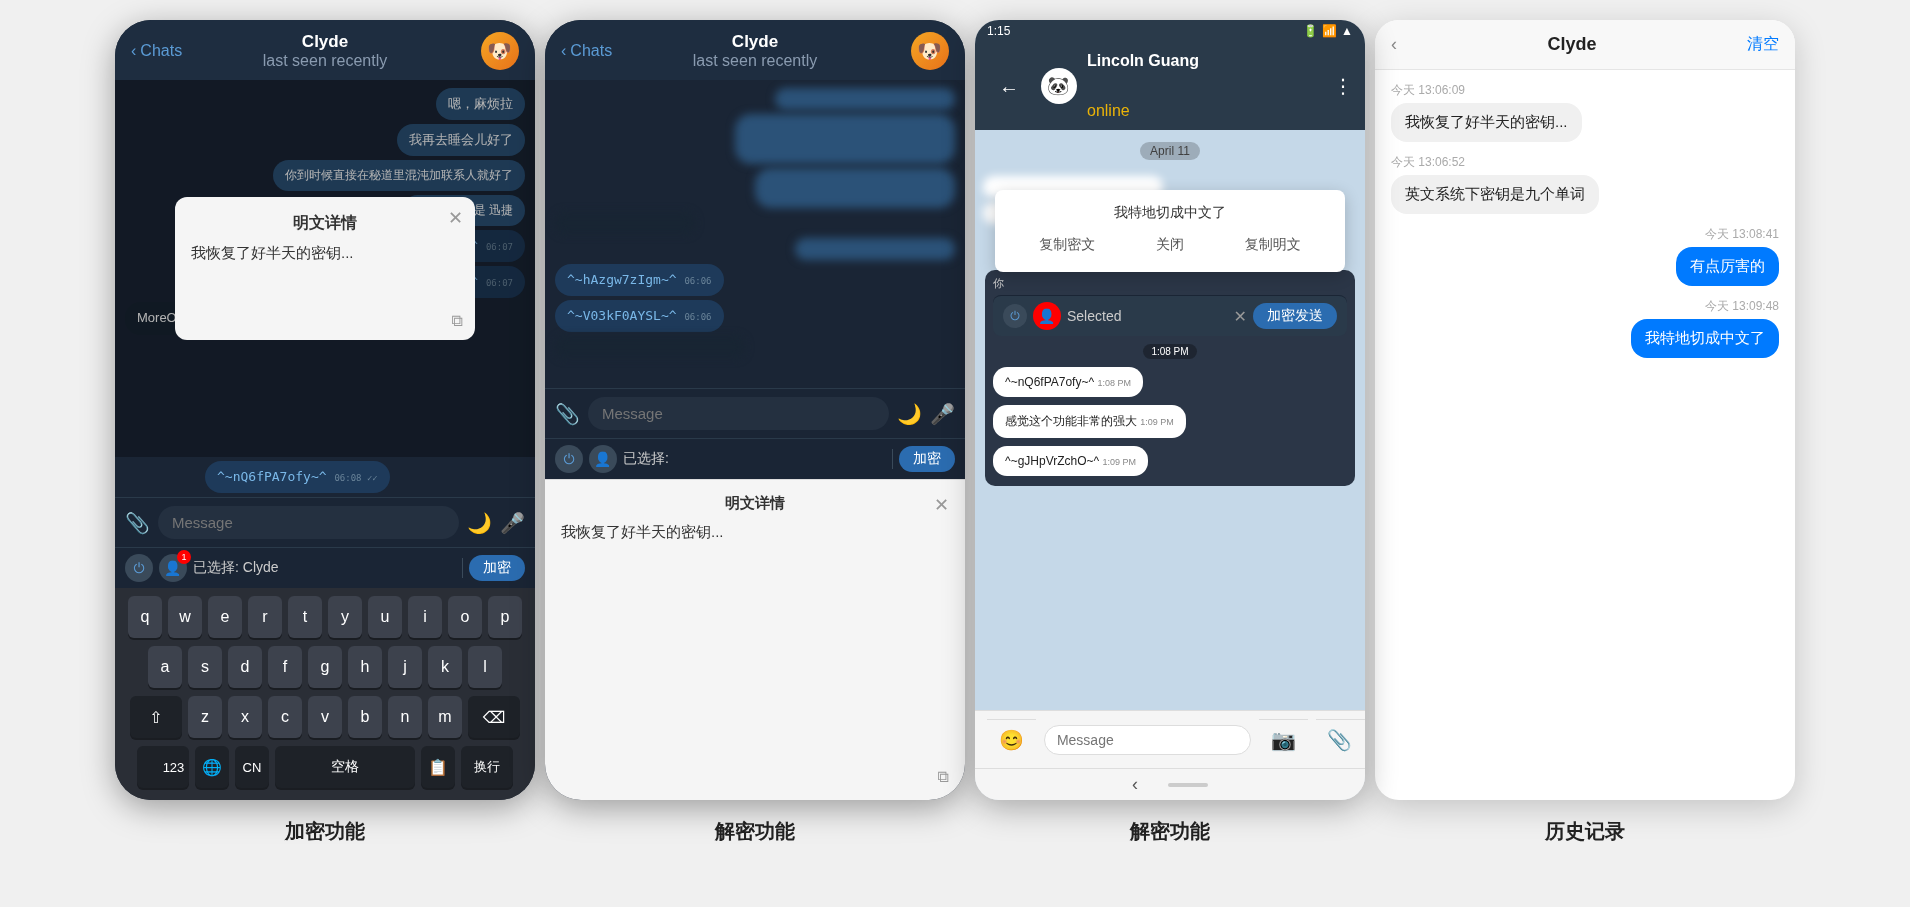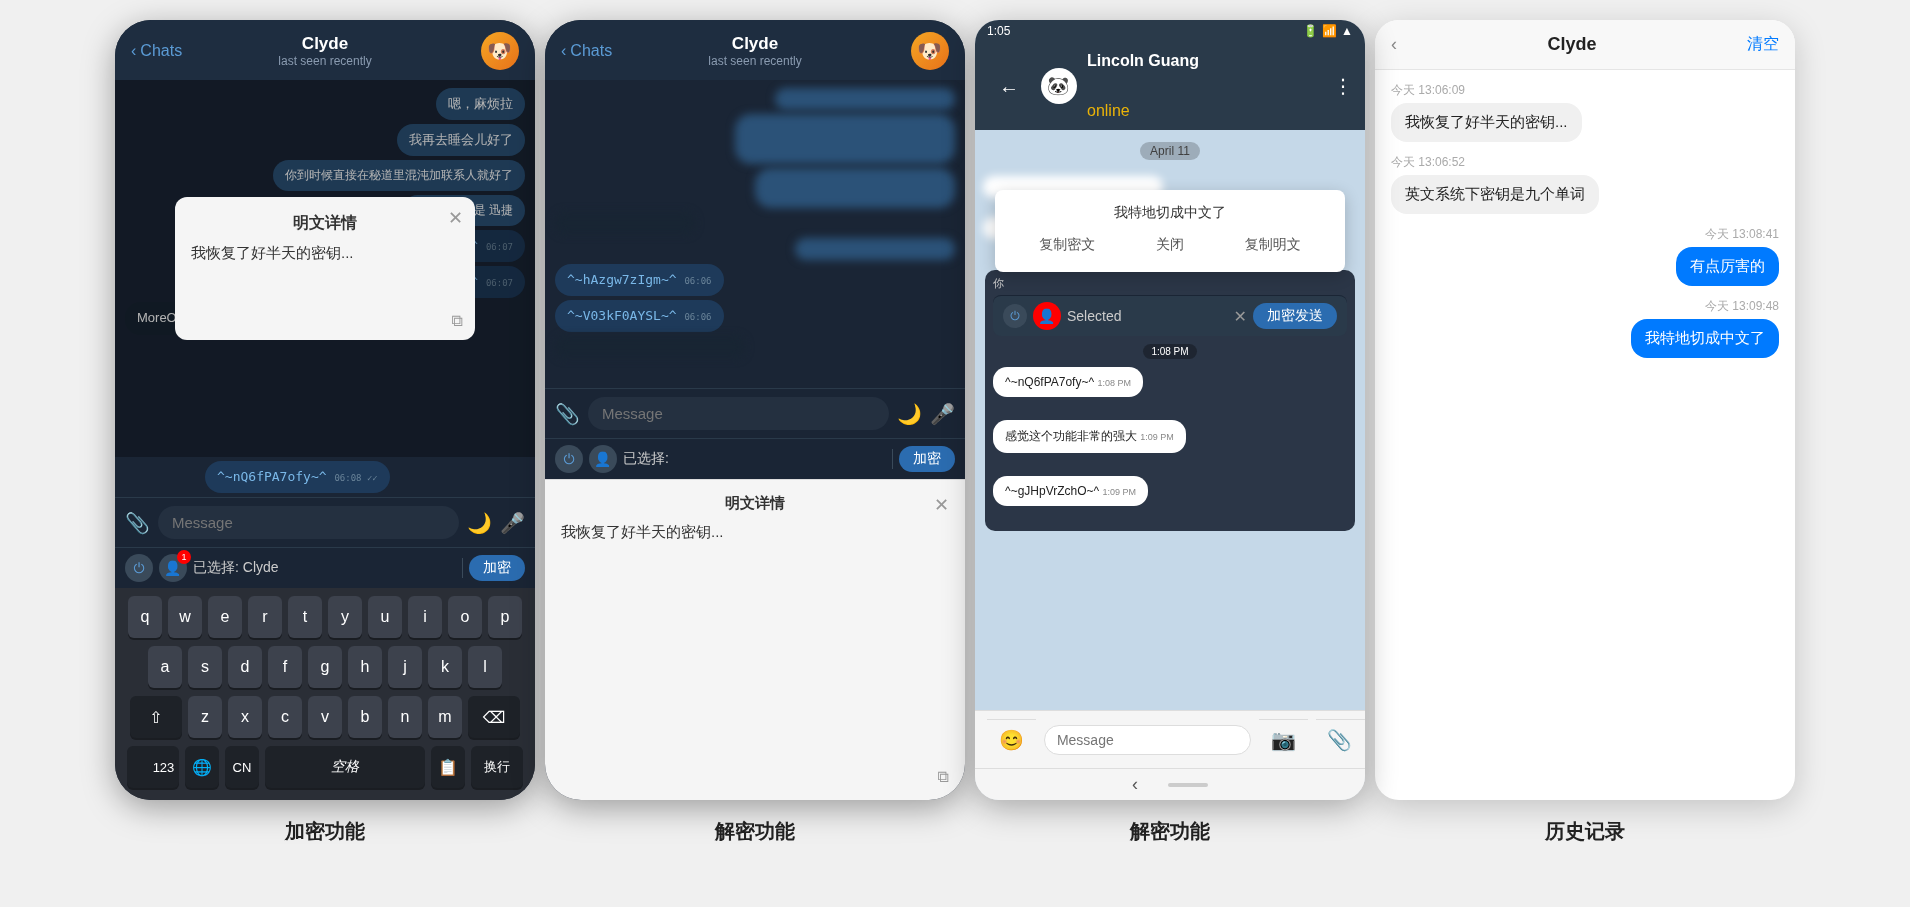--- a/index.html
+++ b/index.html
@@ -67,21 +67,21 @@
       left: 50%;
       transform: translateX(-50%);
     }
     .phone-header .center-info .name {
       color: #fff;
       font-size: 17px;
       font-weight: 600;
     }
     .phone-header .center-info .status {
       color: #8a9bb0;
-      font-size: 12px;
+      font-size: 16px;
     }
     .phone-header .avatar {
       width: 38px;
       height: 38px;
       border-radius: 50%;
       background: linear-gradient(135deg, #f5a623, #e8721a);
       display: flex;
       align-items: center;
       justify-content: center;
       font-size: 20px;
@@ -242,21 +242,21 @@
       width: 34px;
       height: 42px;
       display: flex;
       align-items: center;
       justify-content: center;
       font-size: 16px;
       cursor: pointer;
       box-shadow: 0 2px 0 #1a1d22;
     }
     .key.wide { width: 52px; }
-    .key.space { width: 160px; font-style: italic; }
+    .key.space { width: 140px; }
     .key.dark { background: #1e2228; }
 
     
     .popup-overlay {
       position: absolute;
       top: 0; left: 0; right: 0; bottom: 0;
       background: rgba(0,0,0,0.3);
       z-index: 10;
       display: flex;
       align-items: center;
@@ -375,21 +375,21 @@
     .android-date-wrap {
       text-align: center;
       margin-bottom: 8px;
     }
     .android-bubble {
       border-radius: 14px;
       padding: 8px 12px;
       font-size: 14px;
       max-width: 75%;
       position: relative;
-      margin-bottom: 15px;
+      margin-bottom: 0;
     }
     .android-bubble.in-msg {
       background: #fff;
       color: #222;
       align-self: flex-start;
     }
     .android-bubble.blurred {
       filter: blur(4px);
     }
     .android-msg-row {
@@ -772,21 +772,21 @@
         <span style="position:absolute;bottom:14px;right:16px;color:#999;font-size:16px;">⧉</span>
       </div>
     </div>
     <div class="panel-label">解密功能</div>
   </div>
 
   <div class="panel-wrapper">
     <div class="android-phone">
 
       <div class="android-status-bar">
-        <span>1:05</span>
+        <span>1:15</span>
         <div style="display:flex;gap:4px;align-items:center;">
           <span>🔋</span>
           <span>📶</span>
           <span>▲</span>
         </div>
       </div>
 
       <div class="android-header">
         <span class="android-header back-arrow">←</span>
         <div class="contact-avatar">🐼</div>

